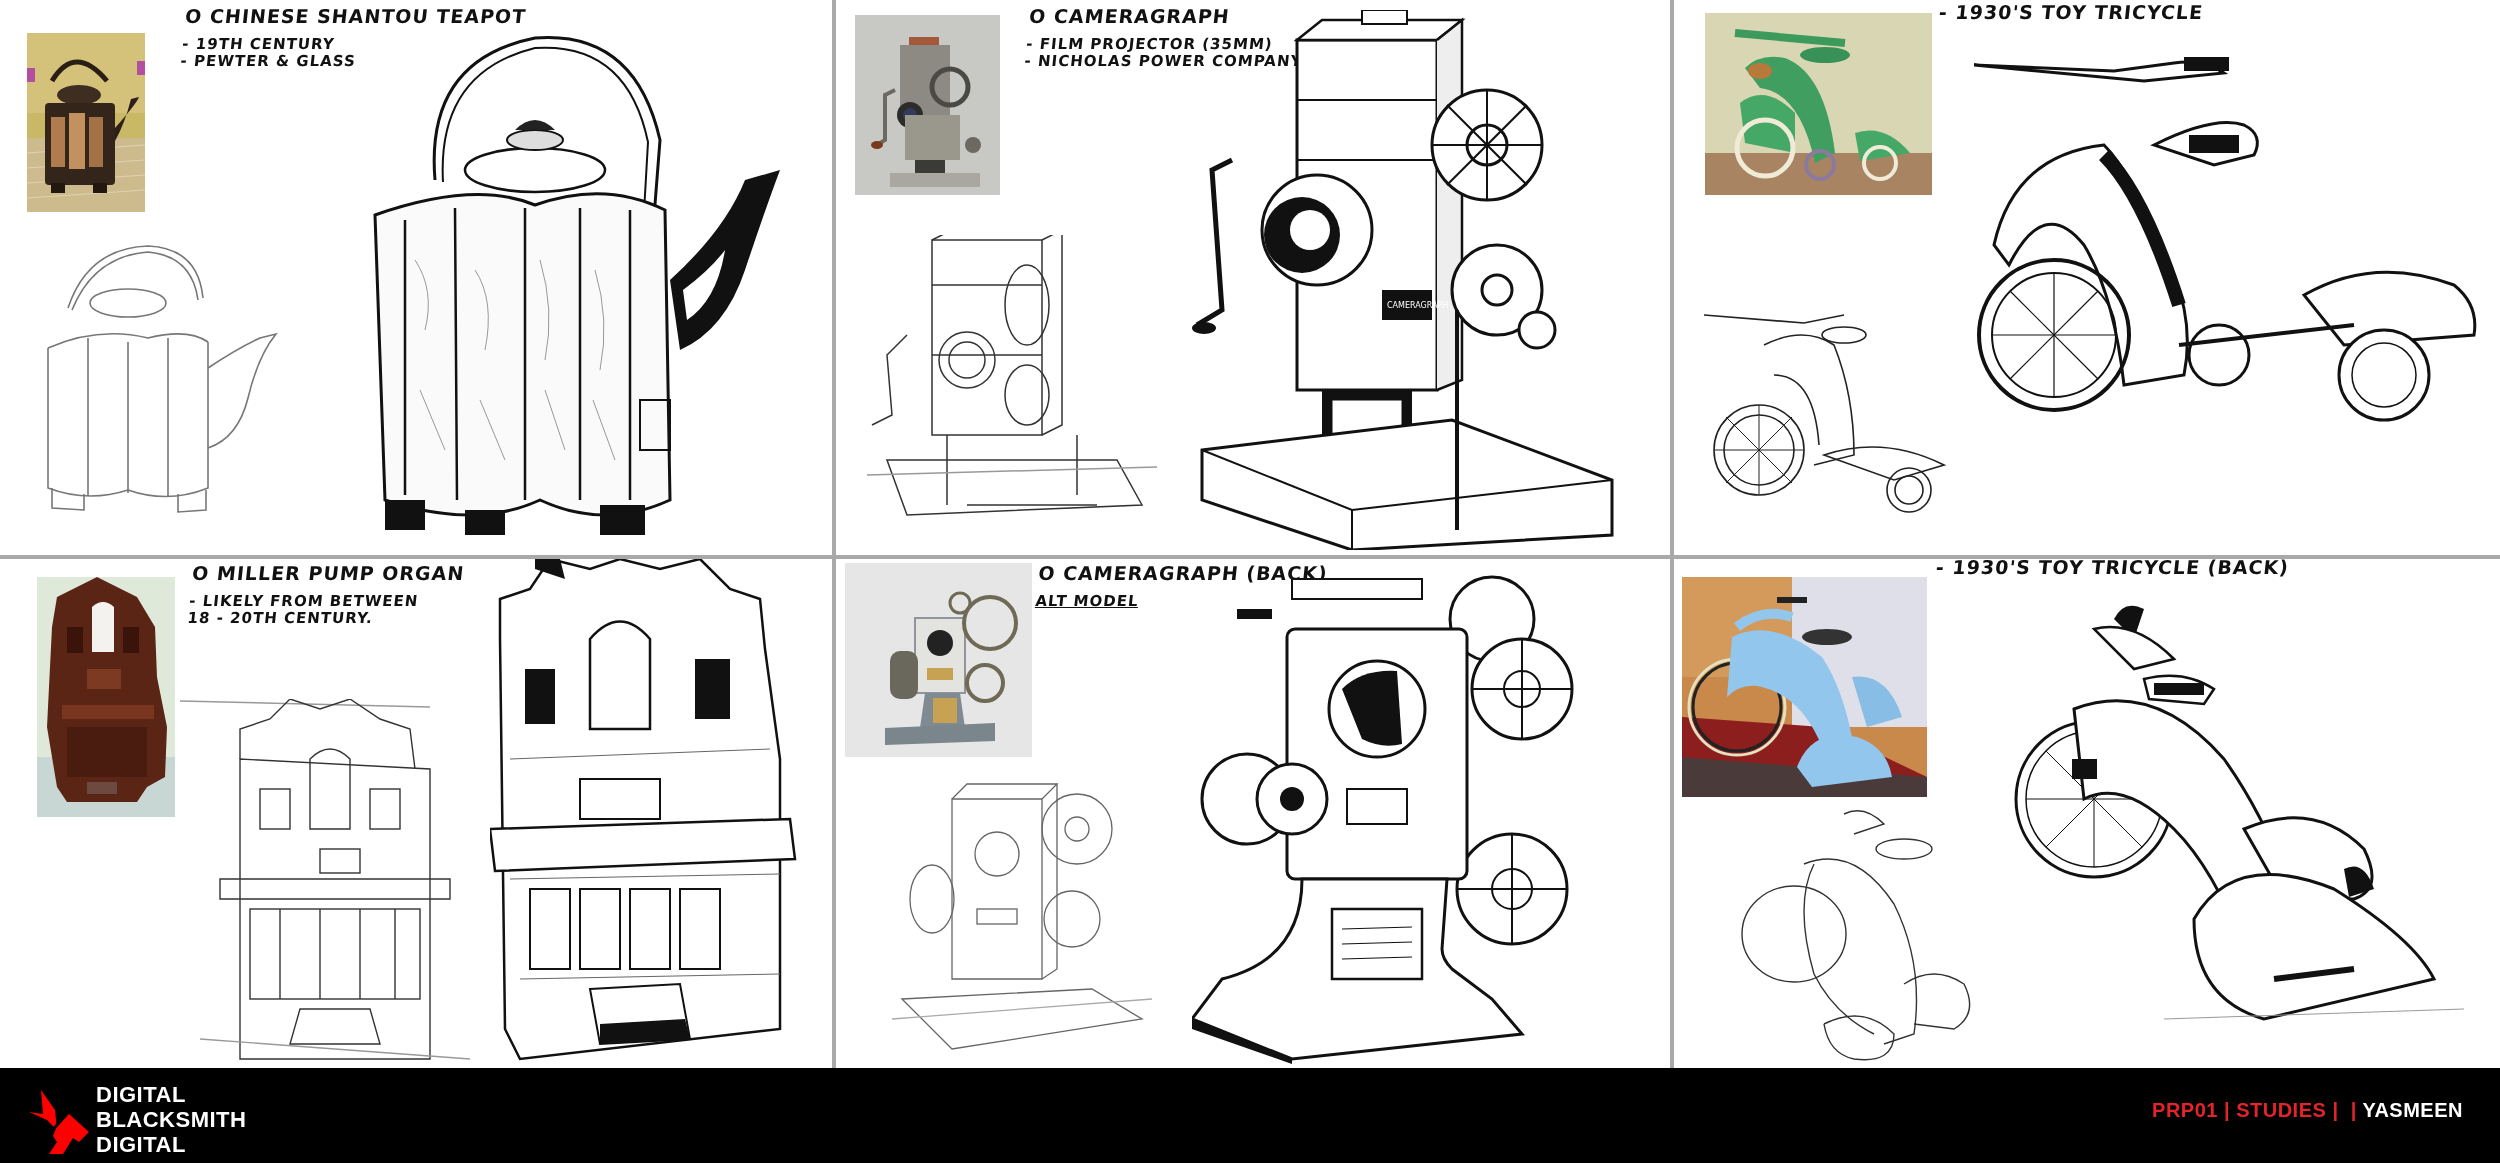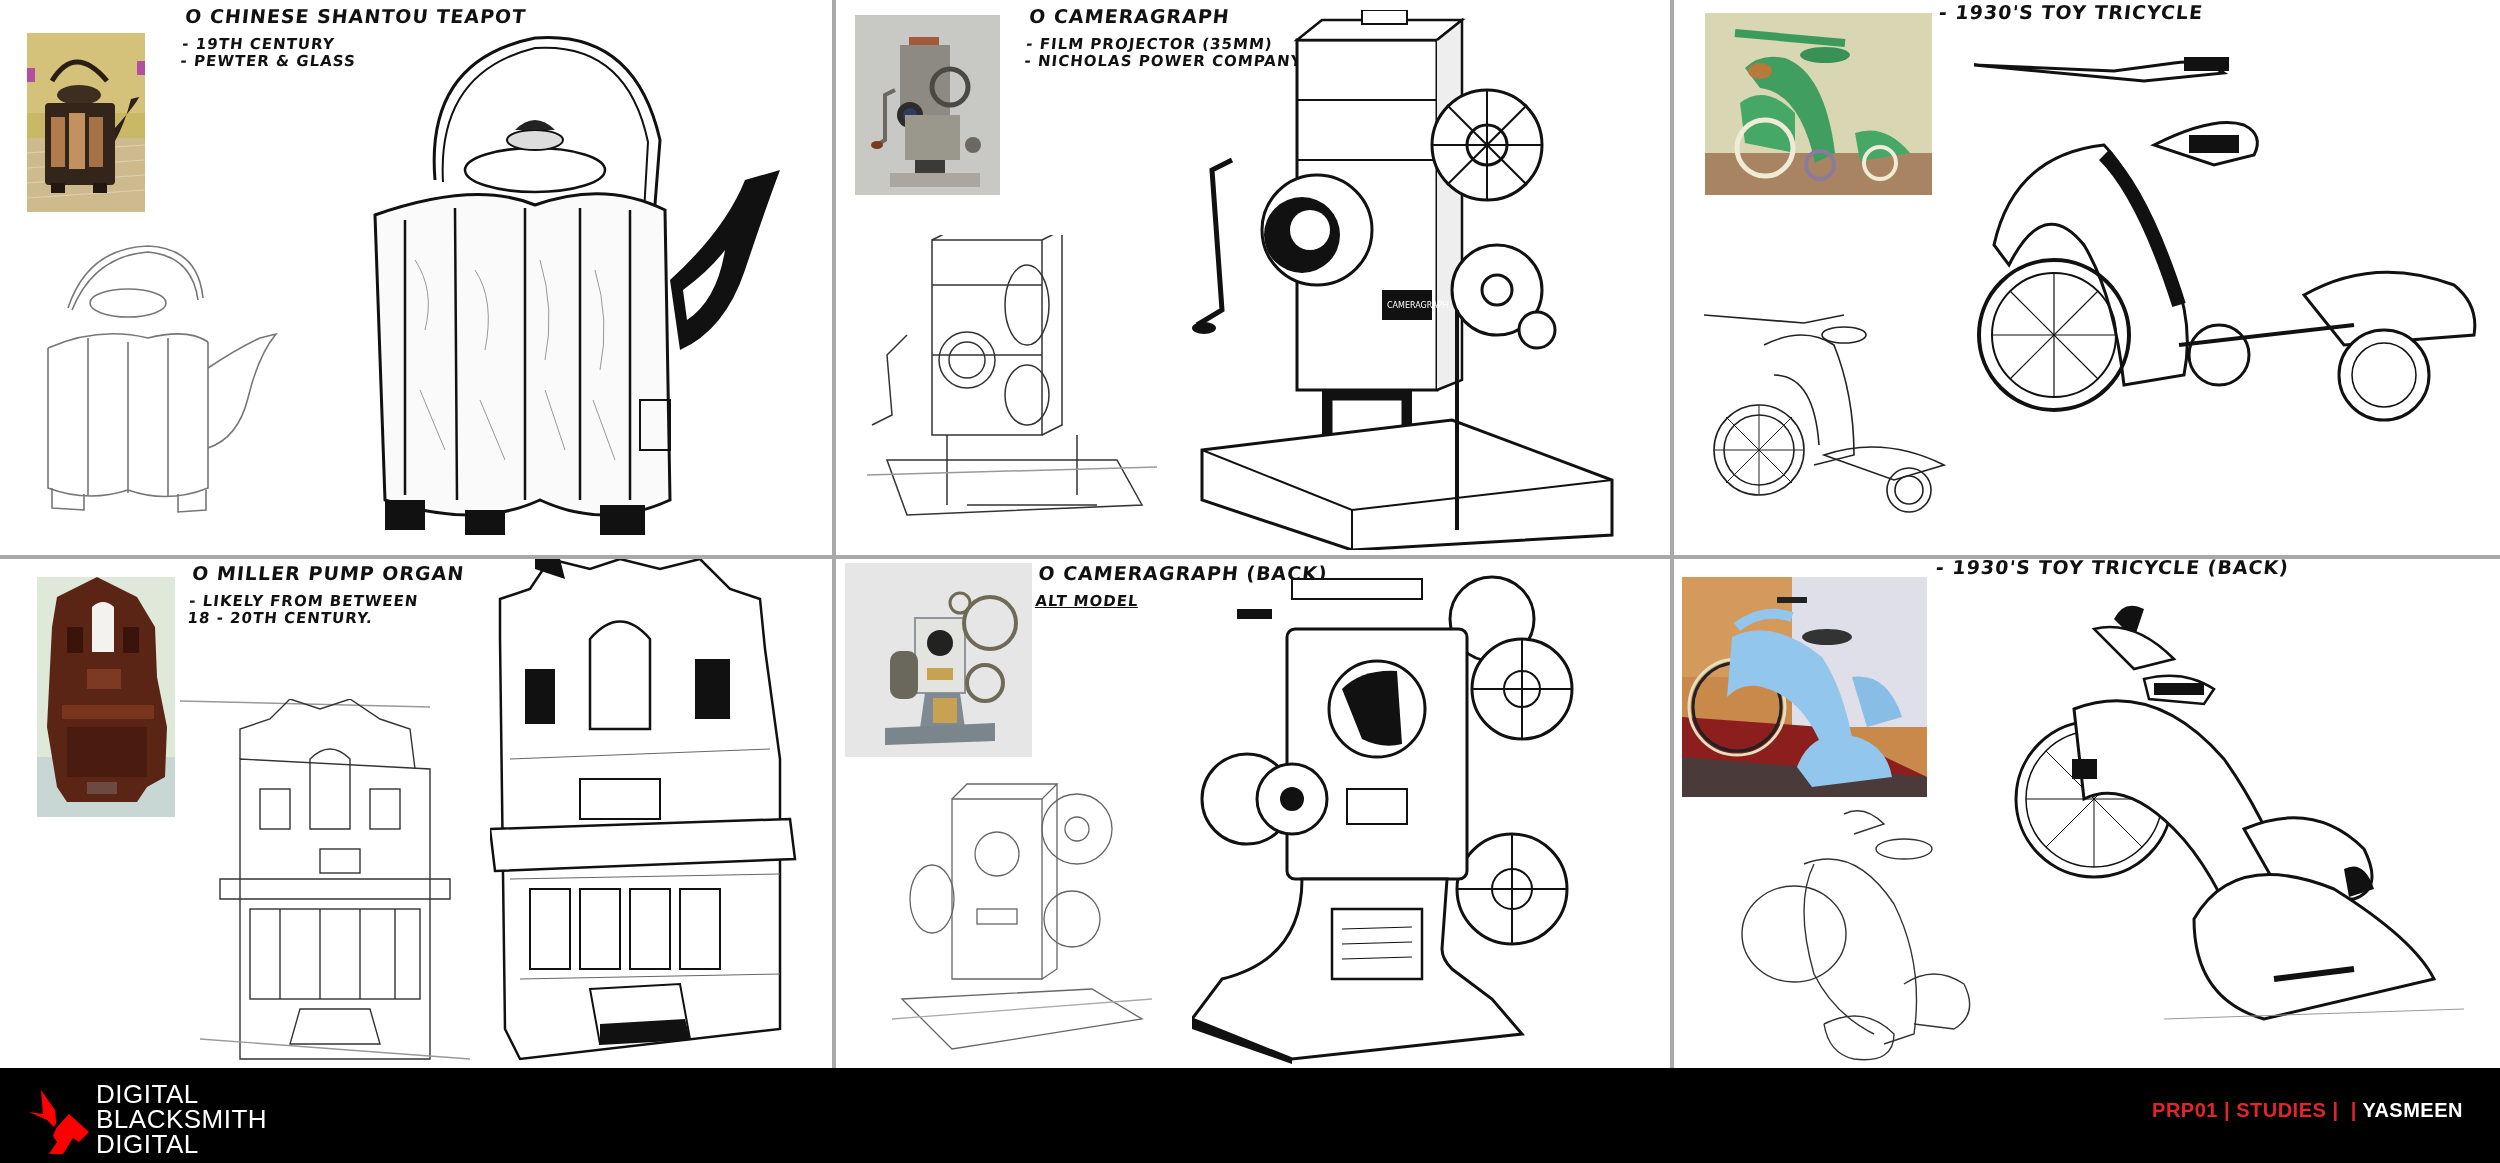--- a/index.html
+++ b/index.html
@@ -20,21 +20,21 @@
   .note .l1 { font-size: 19px; display: block; }
   .note .l2 { font-size: 15px; display: block; margin-top: 8px; }
   .note .l3 { font-size: 15px; display: block; }
   .note .ul { text-decoration: underline; }
 
   .sketch { position: absolute; }
 
   .footer { position: absolute; left: 0; top: 1068px; width: 2500px; height: 95px; background: #000000; }
   .logo { position: absolute; left: 27px; top: 14px; width: 64px; height: 72px; }
   .brand { position: absolute; left: 96px; top: 14px; color: #ffffff; font-family: "Liberation Sans", sans-serif;
-           font-weight: normal; font-size: 26px; line-height: 25px; letter-spacing: 0.5px; }
+           font-weight: bold; font-size: 22px; line-height: 25px; letter-spacing: 0.5px; }
   .brand span { display: block; }
   .crumbs { position: absolute; right: 37px; top: 31px; font-family: "Liberation Sans", sans-serif; font-weight: bold;
             font-size: 20px; letter-spacing: 0.5px; white-space: nowrap; }
   .crumbs .red { color: #e4242b; }
   .crumbs .white { color: #ffffff; }
 </style>
 </head>
 <body>
 
 <div class="sheet">

